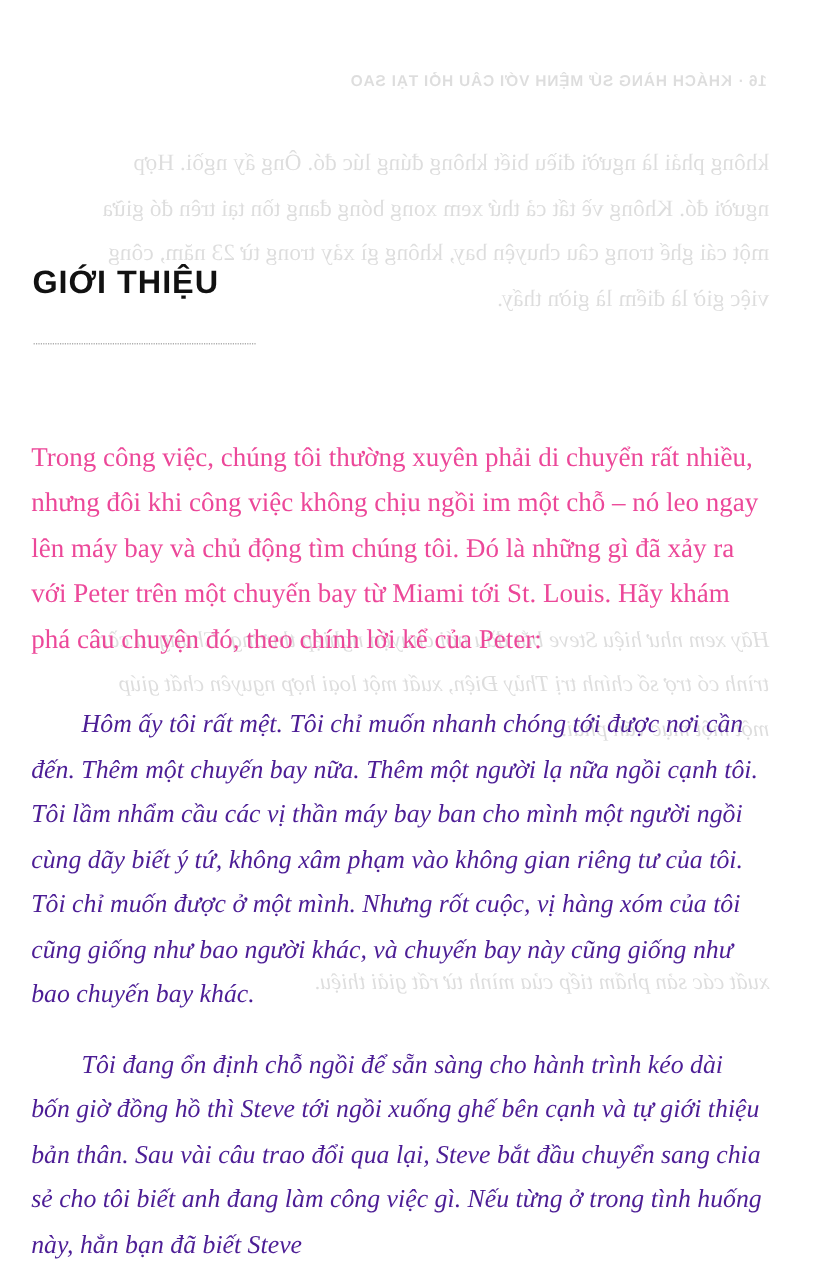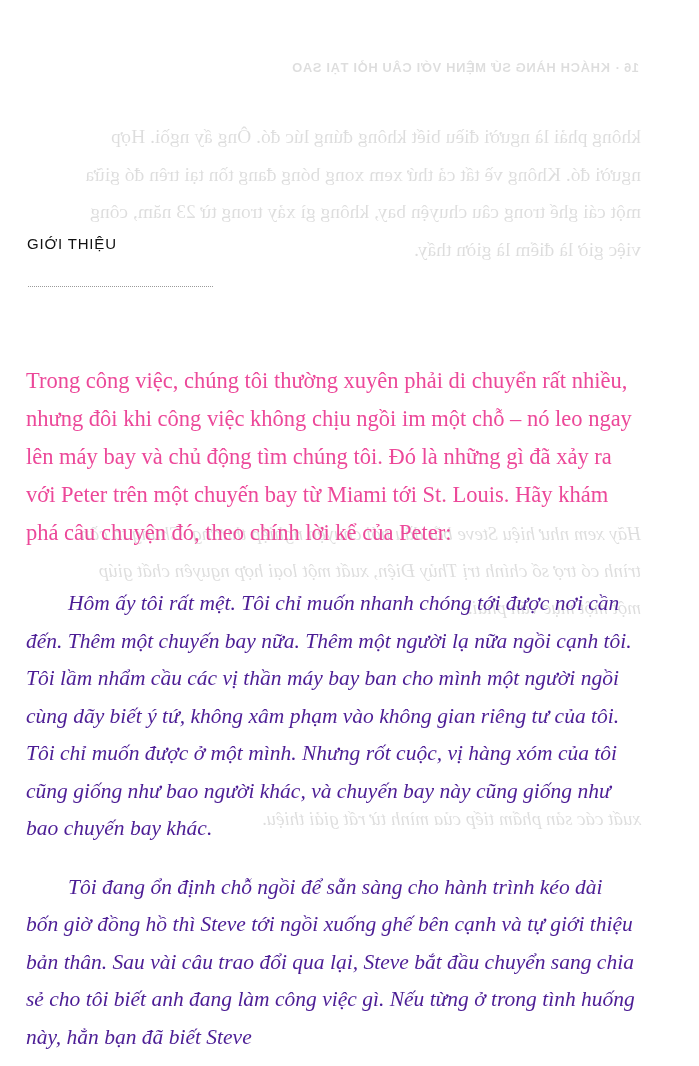--- a/index.html
+++ b/index.html
@@ -81,24 +81,24 @@
     position: absolute;
     left: 0;
     top: 0;
     width: 699px;
     height: 1066px;
   }
 
   .section-title {
     position: absolute;
     left: 27px;
-    top: 235px;
+    top: 220px;
     font-family: "Liberation Sans", sans-serif;
-    font-size: 15px;
-    font-weight: normal;
+    font-size: 27px;
+    font-weight: bold;
     letter-spacing: 0.8px;
     color: #111111;
   }
 
   .divider {
     position: absolute;
     left: 28px;
     top: 286px;
     width: 185px;
     border-top: 1.5px dotted #9a9a9a;

